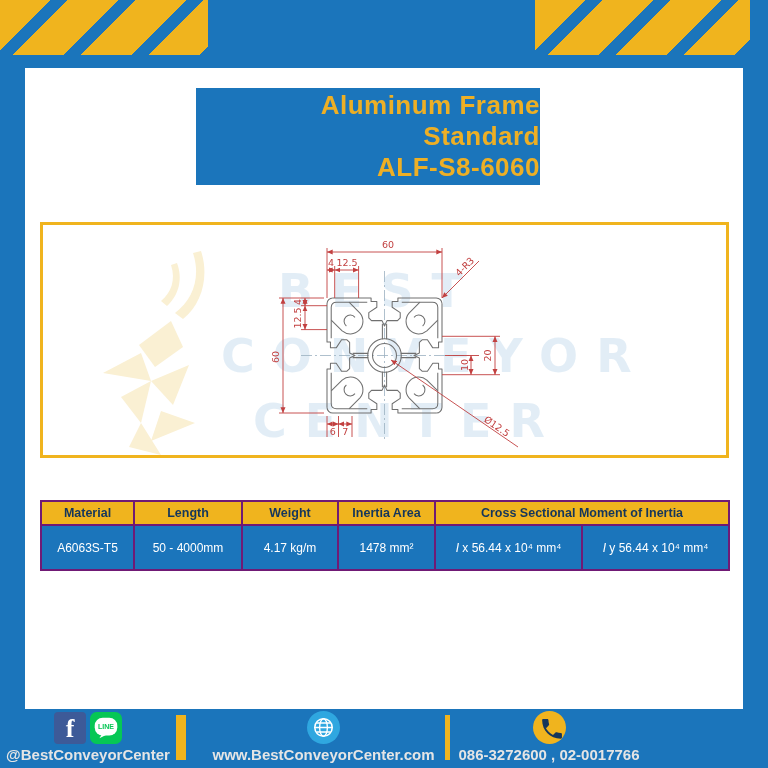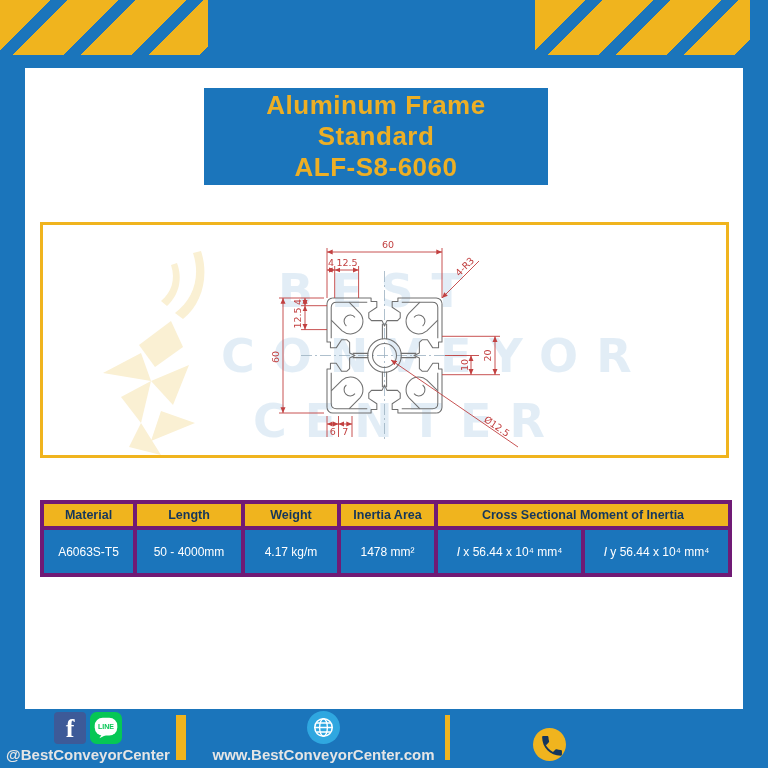--- a/index.html
+++ b/index.html
@@ -9,30 +9,30 @@
   }
   
   .side-bar{position:absolute;top:0;bottom:0;width:25px;background:#1B75BB;}
   .side-bar.left{left:0;} .side-bar.right{right:0;}
   .top-bar{position:absolute;left:0;top:0;width:768px;height:68px;background:#1B75BB;}
   .stripe-zone{position:absolute;top:0;height:55px;
     background:repeating-linear-gradient(135deg,#F0B41E 0 36px,#1B75BB 36px 48px);}
   .stripe-zone.left{left:0;width:208px;}
   .stripe-zone.right{right:18px;width:215px;}
   
-  .title-box{position:absolute;left:204px;top:88px;width:344px;height:97px;background:#1B75BB;
-    display:flex;flex-direction:column;justify-content:center;align-items:center;}
+  .title-box{position:absolute;left:196px;top:88px;width:344px;height:97px;background:#1B75BB;
+    display:flex;flex-direction:column;justify-content:center;align-items:flex-end;}
   .title-box div{color:#EDAF25;font-weight:bold;font-size:26px;line-height:31px;letter-spacing:.5px;}
   
   .drawing-box{position:absolute;left:40px;top:222px;width:683px;height:230px;
     border:3px solid #F0B41E;background:#ffffff;}
   .drawing-box svg{display:block;}
   
   .spec-table{position:absolute;left:40px;top:500px;border-collapse:collapse;table-layout:fixed;}
-  .spec-table td,.spec-table th{border:4px solid #701a75;text-align:center;vertical-align:middle;
+  .spec-table td,.spec-table th{border:2px solid #701a75;text-align:center;vertical-align:middle;
     overflow:hidden;white-space:nowrap;}
   .spec-table th{background:#F0B41E;color:#14365C;font-size:12.5px;font-weight:bold;height:20px;padding:1px 2px;}
   .spec-table td{background:#1B75BB;color:#ffffff;font-size:12px;height:41px;padding:1px 2px;}
   td.inertia-cell::first-letter{font-style:italic;}
   
   .footer{position:absolute;left:0;bottom:0;width:768px;height:59px;background:#1B75BB;
     display:flex;align-items:stretch;}
   .footer-group{display:flex;flex-direction:column;align-items:center;justify-content:flex-end;
     padding-bottom:5px;}
   .footer-label{color:#e5e5e5;font-weight:bold;font-size:15px;white-space:nowrap;}
@@ -207,14 +207,15 @@
   <div class="footer-divider"></div>
   <div class="footer-group g4">
     <div class="icon-row">
       <svg width="33" height="33" viewBox="0 0 34 34">
         <circle cx="17" cy="17" r="17" fill="#F0B41E"></circle>
         <g transform="translate(5,5) scale(1.0)">
           <path transform="scale(1.0)" d="M7.9,12.1 c1.7,3.3 4.4,6 7.7,7.7 l2.6-2.6 c0.3-0.3 0.8-0.4 1.2-0.3 1.3,0.4 2.7,0.7 4.2,0.7 0.6,0 1.2,0.5 1.2,1.2 v3.6 c0,0.6-0.5,1.2-1.2,1.2 C12.6,23.6 4.4,15.4 4.4,4.4 c0-0.6,0.5-1.2,1.2-1.2 h4.1 c0.6,0 1.2,0.5 1.2,1.2 0,1.5 0.2,2.9 0.7,4.2 0.1,0.4 0,0.9-0.3,1.2 l-2.6,2.6 z" fill="#14365C"></path>
         </g>
       </svg>
     </div>
+    <div class="footer-label">086-3272600 , 02-0017766</div>
   </div>
 </div>
 
 </body></html>

